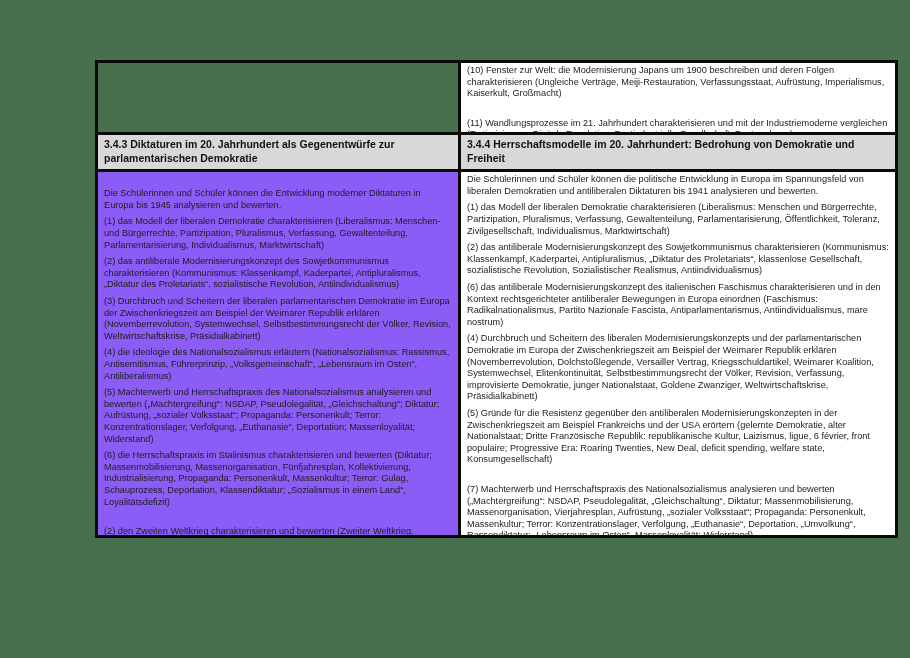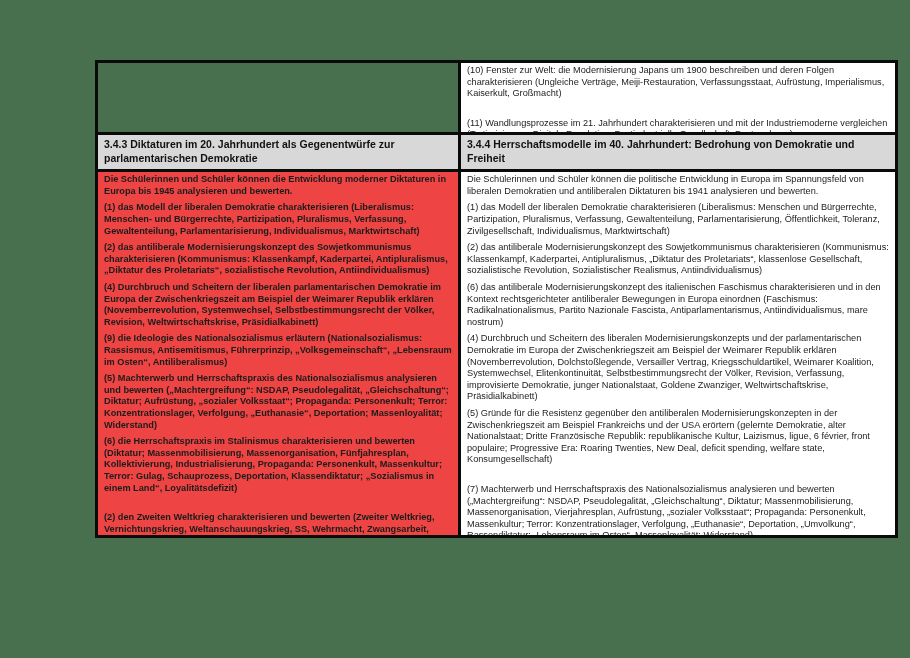--- a/index.html
+++ b/index.html
@@ -34,23 +34,22 @@
   .cell-header{
     background:#d8d8d8;
     font-weight:bold;
     font-size:10.5px;
     line-height:1.3;
     color:#111;
     padding:3px 6px 4px 6px;
   }
   .cell-body-green{background:transparent;}
   .inner-white{
-    background:#ef4444;
-    padding:2px 6px 6px 6px;
-    font-weight:bold;
+    background:#8b5cf6;
+    padding:16px 6px 6px 6px;
   }
   .cell-white .pad{padding:2px 6px 6px 6px;}
   .para{
     margin:0 0 5px 0;
     font-size:9.2px;
     line-height:1.26;
     color:#1c1c1c;
     text-align:left;
   }
   .para:last-child{margin-bottom:0;margin-top:18px;}
@@ -63,30 +62,30 @@
 
     <div class="cell col-left row-top cell-empty"></div>
     <div class="cell row-top cell-white">
       <div class="pad">
           <p class="para">(10) Fenster zur Welt: die Modernisierung Japans um 1900 beschreiben und deren Folgen charakterisieren (Ungleiche Verträge, Meiji-Restauration, Verfassungsstaat, Aufrüstung, Imperialismus, Kaiserkult, Großmacht)</p>
           <p class="para">(11) Wandlungsprozesse im 21. Jahrhundert charakterisieren und mit der Industriemoderne vergleichen (Tertiarisierung, Digitale Revolution, Postindustrielle Gesellschaft, Postmoderne)</p>
         </div>
     </div>
 
     <div class="cell col-left row-header cell-header">3.4.3 Diktaturen im 20. Jahrhundert als Gegenentwürfe zur parlamentarischen Demokratie</div>
-    <div class="cell row-header cell-header">3.4.4 Herrschaftsmodelle im 40. Jahrhundert: Bedrohung von Demokratie und Freiheit</div>
+    <div class="cell row-header cell-header">3.4.4 Herrschaftsmodelle im 20. Jahrhundert: Bedrohung von Demokratie und Freiheit</div>
 
     <div class="cell col-left cell-body-green">
       <div class="inner-white">
         <p class="para">Die Schülerinnen und Schüler können die Entwicklung moderner Diktaturen in Europa bis 1945 analysieren und bewerten.</p>
         <div>
             <p class="para">(1) das Modell der liberalen Demokratie charakterisieren (Liberalismus: Menschen- und Bürgerrechte, Partizipation, Pluralismus, Verfassung, Gewaltenteilung, Parlamentarisierung, Individualismus, Marktwirtschaft)</p>
             <p class="para">(2) das antiliberale Modernisierungskonzept des Sowjetkommunismus charakterisieren (Kommunismus: Klassenkampf, Kaderpartei, Antipluralismus, „Diktatur des Proletariats“, sozialistische Revolution, Antiindividualismus)</p>
-            <p class="para">(4) Durchbruch und Scheitern der liberalen parlamentarischen Demokratie im Europa der Zwischenkriegszeit am Beispiel der Weimarer Republik erklären (Novemberrevolution, Systemwechsel, Selbstbestimmungsrecht der Völker, Revision, Weltwirtschaftskrise, Präsidialkabinett)</p>
-            <p class="para">(9) die Ideologie des Nationalsozialismus erläutern (Nationalsozialismus: Rassismus, Antisemitismus, Führerprinzip, „Volksgemeinschaft“, „Lebensraum im Osten“, Antiliberalismus)</p>
+            <p class="para">(3) Durchbruch und Scheitern der liberalen parlamentarischen Demokratie im Europa der Zwischenkriegszeit am Beispiel der Weimarer Republik erklären (Novemberrevolution, Systemwechsel, Selbstbestimmungsrecht der Völker, Revision, Weltwirtschaftskrise, Präsidialkabinett)</p>
+            <p class="para">(4) die Ideologie des Nationalsozialismus erläutern (Nationalsozialismus: Rassismus, Antisemitismus, Führerprinzip, „Volksgemeinschaft“, „Lebensraum im Osten“, Antiliberalismus)</p>
             <p class="para">(5) Machterwerb und Herrschaftspraxis des Nationalsozialismus analysieren und bewerten („Machtergreifung“: NSDAP, Pseudolegalität, „Gleichschaltung“; Diktatur; Aufrüstung, „sozialer Volksstaat“; Propaganda: Personenkult; Terror: Konzentrationslager, Verfolgung, „Euthanasie“, Deportation; Massenloyalität; Widerstand)</p>
             <p class="para">(6) die Herrschaftspraxis im Stalinismus charakterisieren und bewerten (Diktatur; Massenmobilisierung, Massenorganisation, Fünfjahresplan, Kollektivierung, Industrialisierung, Propaganda: Personenkult, Massenkultur; Terror: Gulag, Schauprozess, Deportation, Klassendiktatur; „Sozialismus in einem Land“, Loyalitätsdefizit)</p>
             <p class="para">(2) den Zweiten Weltkrieg charakterisieren und bewerten (Zweiter Weltkrieg, Vernichtungskrieg, Weltanschauungskrieg, SS, Wehrmacht, Zwangsarbeit, „Endlösung“, Deportation, Holocaust – Shoah)</p>
           </div>
       </div>
     </div>
     <div class="cell cell-white">
       <div class="pad">
         <p class="para">Die Schülerinnen und Schüler können die politische Entwicklung in Europa im Spannungsfeld von liberalen Demokratien und antiliberalen Diktaturen bis 1941 analysieren und bewerten.</p>
         <div>

